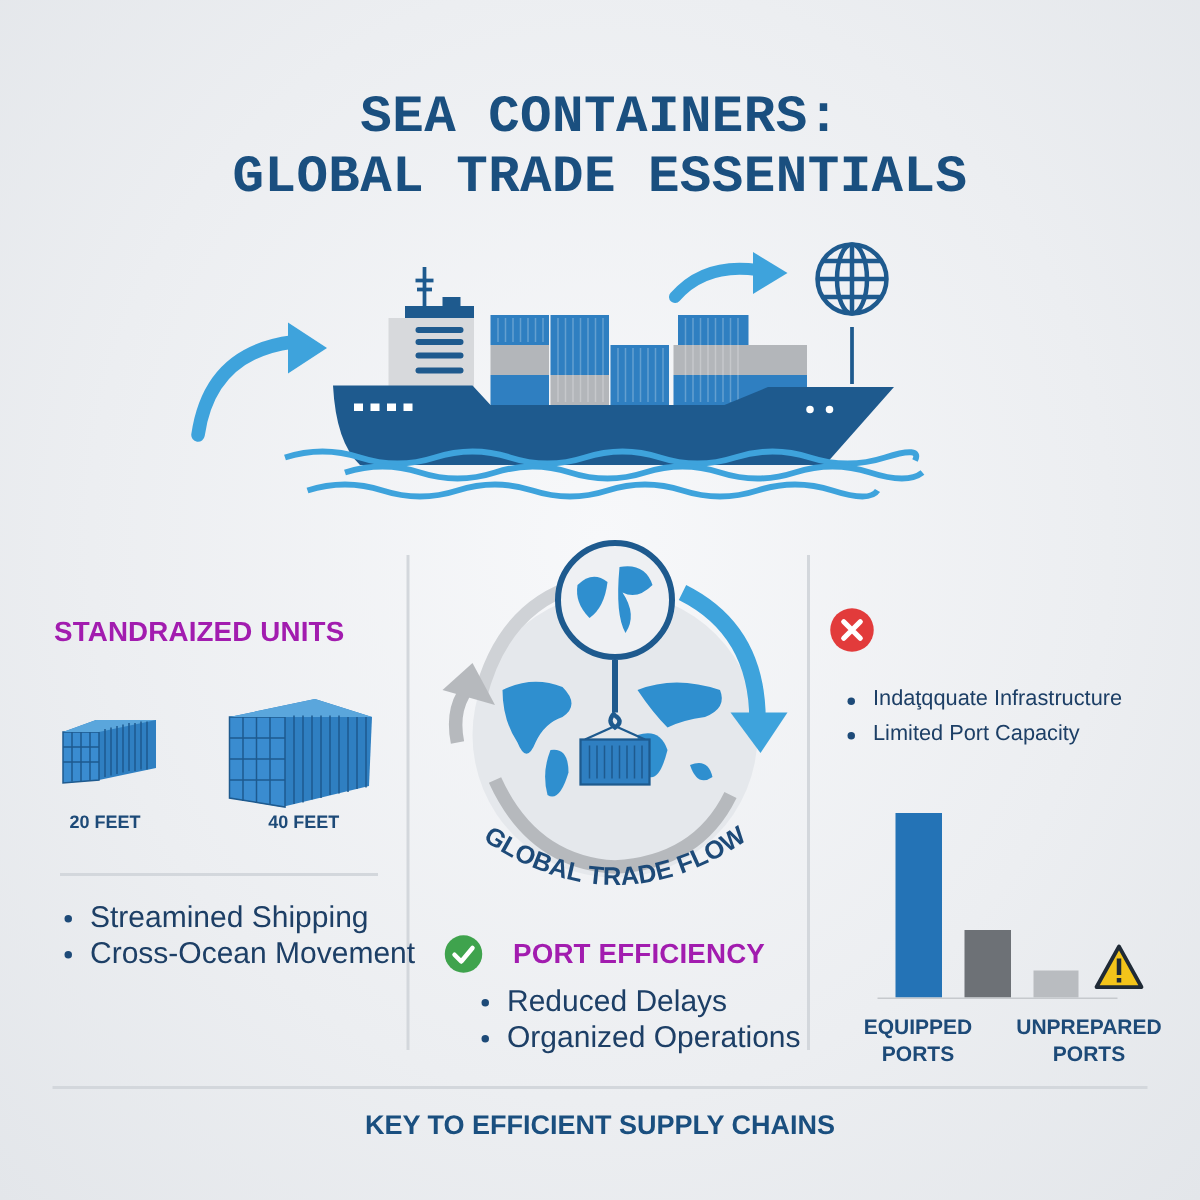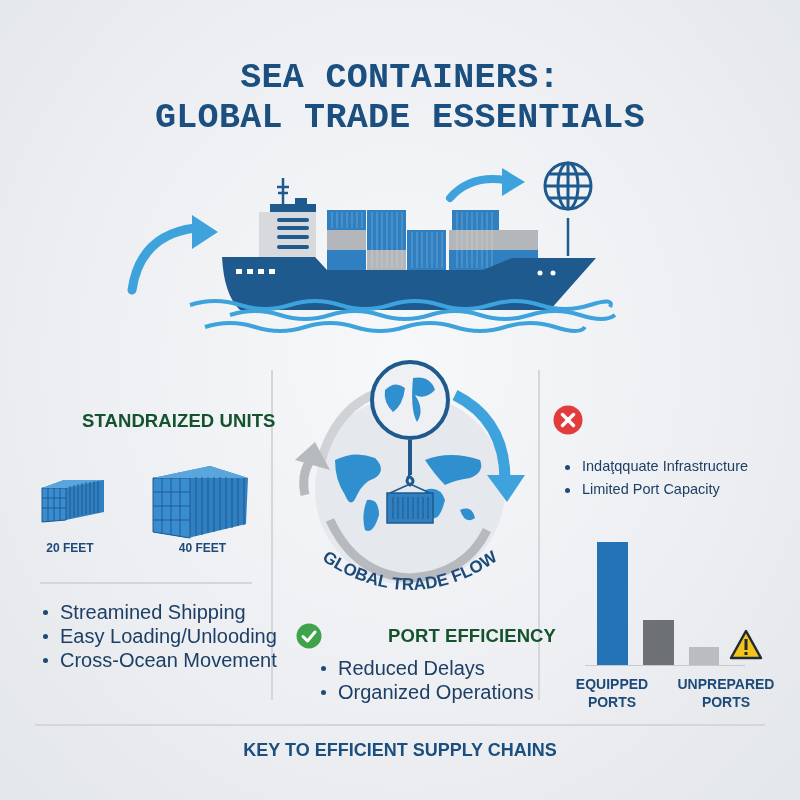--- a/index.html
+++ b/index.html
@@ -12,21 +12,21 @@
   }
   .abs { position: absolute; }
   .title {
     left: 0; width: 800px; top: 58px; text-align: center;
     font-weight: bold; font-size: 35px; line-height: 40px; color: #1a4f7f;
     letter-spacing: 0.3px;
     font-family: Liberation Mono, monospace;
   }
   .vline { width: 2px; background: #d3d7dc; }
   .hline { height: 2px; background: #d3d7dc; }
-  .section-title { font-weight: bold; font-size: 18.5px; color: #14532d; letter-spacing: 0.1px; margin-left: 46px; }
+  .section-title { font-weight: bold; font-size: 18.5px; color: #a21caf; letter-spacing: 0.1px; }
   .bullets { list-style: none; font-size: 20px; color: #1d3f66; line-height: 24px; }
   .bullets li { position: relative; padding-left: 22px; }
   .bullets li::before {
     content: ""; position: absolute; left: 5px; top: 10px; width: 5px; height: 5px;
     border-radius: 50%; background: #1d4a78;
   }
   .bullets li.cont::before { display: none; }
   .label-bold { font-weight: bold; font-size: 12px; color: #1d4a78; text-align: center; }
   .footer {
     left: 0; width: 800px; top: 740px; text-align: center;
@@ -139,21 +139,20 @@
     <path d="M46 15V74 M52 15V73 M58 15V71 M64 15V70 M70 15V68 M76 15V67 M82 16V66 M88 16V64 M94 16V63"></path>
   </g>
 </svg>
 
 <div class="abs label-bold" style="left:30px;top:541px;width:80px">20 FEET</div>
 <div class="abs label-bold" style="left:160px;top:541px;width:85px">40 FEET</div>
 <div class="abs hline" style="left:40px;top:582px;width:212px"></div>
 
 <ul class="abs bullets" style="left:38px;top:600px">
   <li>Streamined Shipping</li>
-  <li>Easy Loading/Unlooding</li>
   <li>Cross-Ocean Movement</li>
 </ul>
 
 <svg class="abs" style="left:275px;top:360px" width="265" height="250" viewBox="0 0 265 250">
   <circle cx="135" cy="130" r="95" fill="#e5e8ec"></circle>
 
   <path d="M45 105 Q60 45 110 30" fill="none" stroke="#cfd2d6" stroke-width="9"></path>
 
   <g>
     <path d="M30 135 Q25 110 40 95" fill="none" stroke="#b6b9bd" stroke-width="9"></path>

